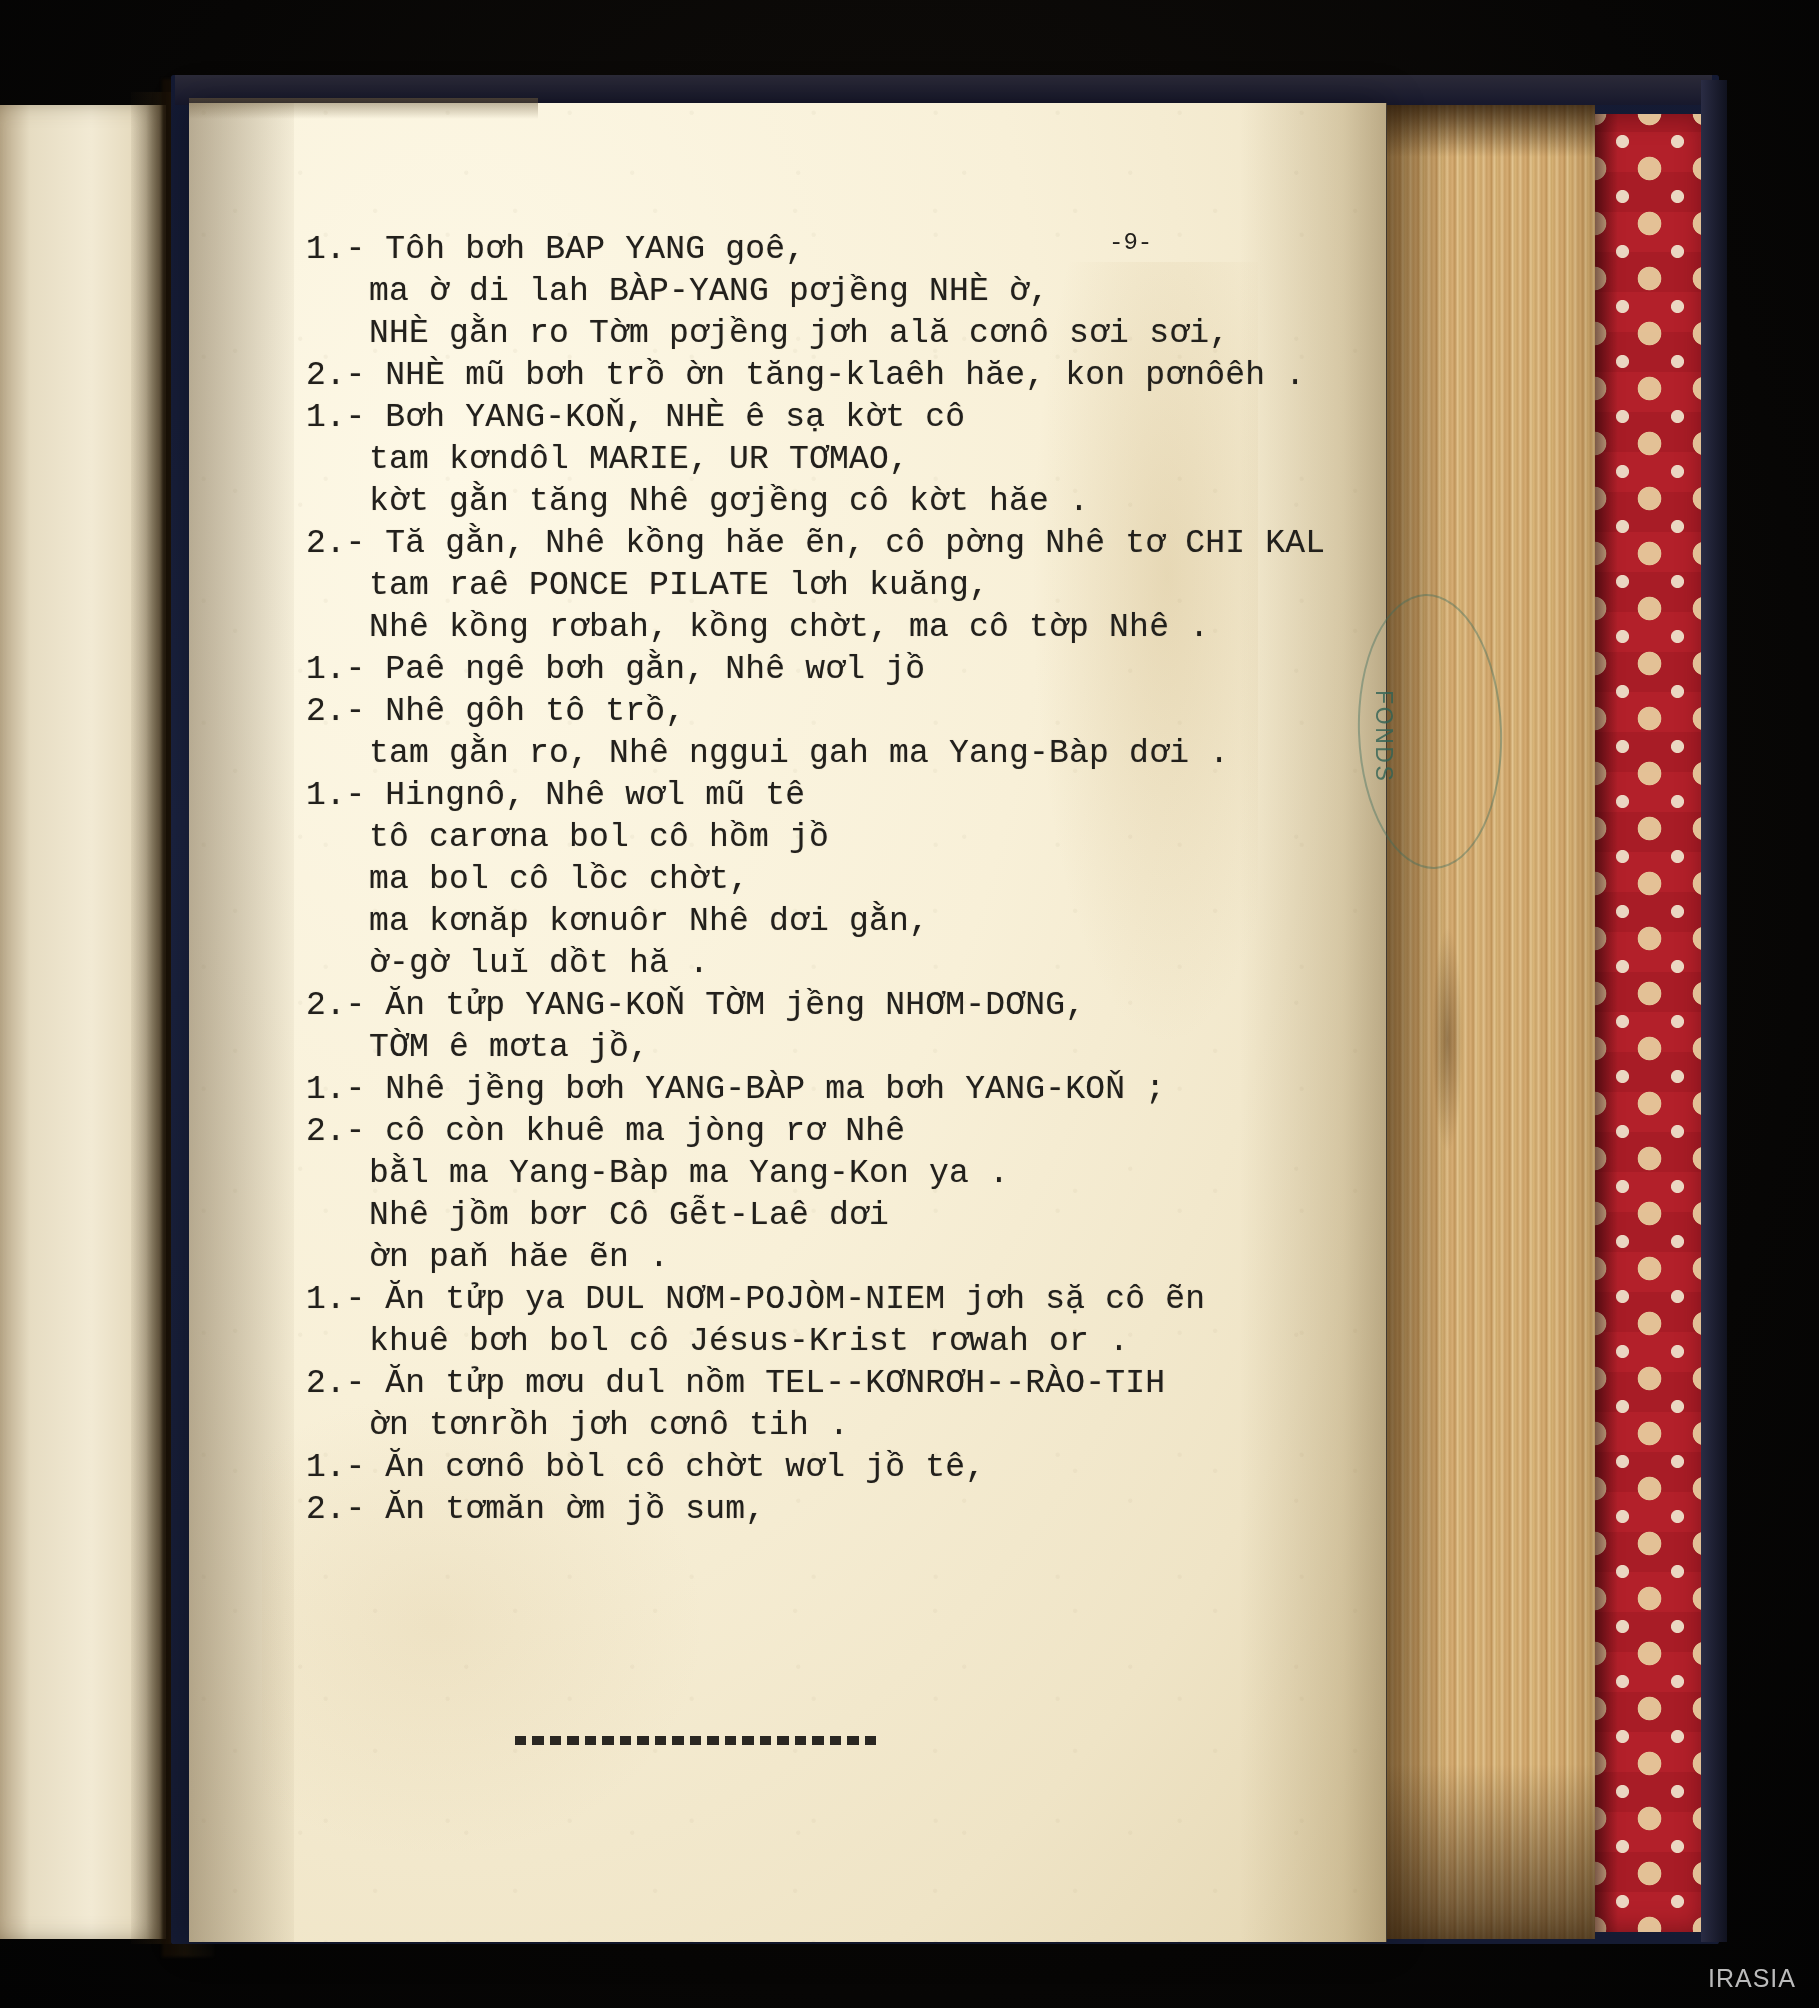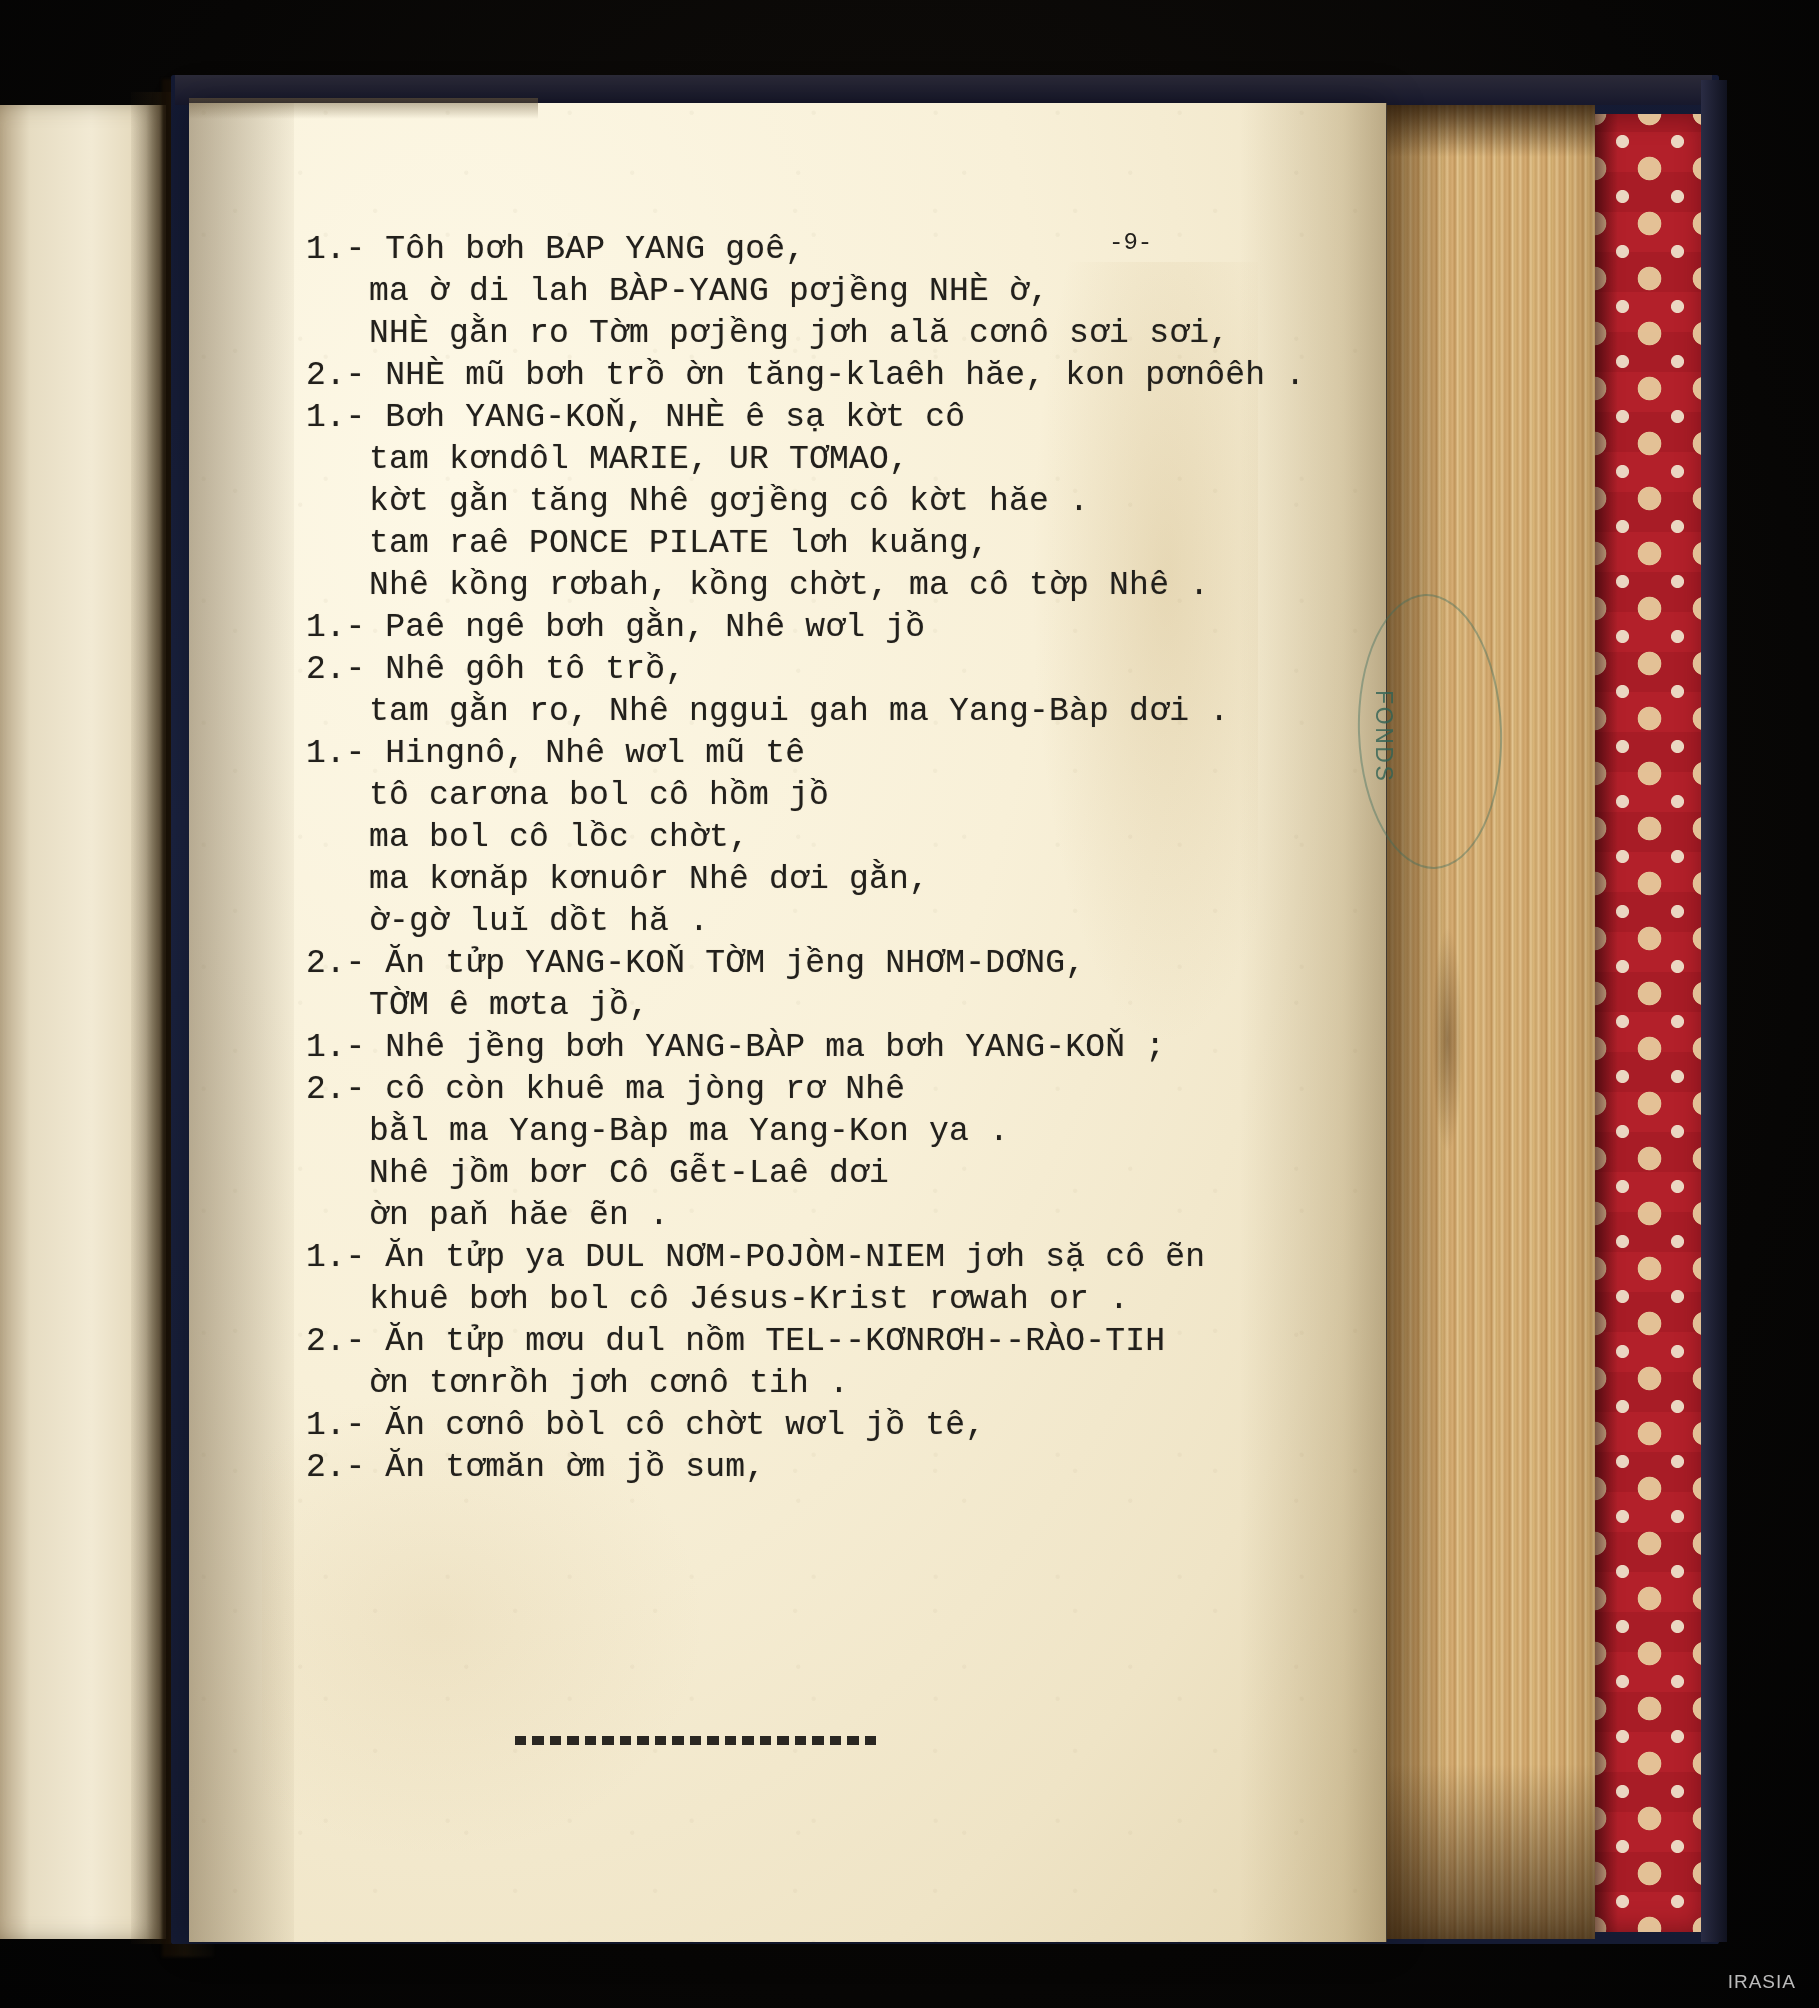--- a/index.html
+++ b/index.html
@@ -261,21 +261,21 @@
     font-family: "Liberation Sans", sans-serif;
   }
 
   
   .watermark {
     position: absolute;
     right: 23px;
     bottom: 15.7px;
     color: #cfcfcf;
     font-family: "Liberation Sans", sans-serif;
-    font-size: 19px;
+    font-size: 25px;
     letter-spacing: 1px;
     opacity: .9;
   }
 
   
   .grain {
     position: absolute;
     left: 189px; top: 103px; width: 1197px; height: 1839px;
     background-image:
       radial-gradient(circle at 12% 8%, rgba(120,100,60,0.05) 0 1.7px, rgba(0,0,0,0) 2.6px),
@@ -323,20 +323,21 @@
   <div class="pageno">-9-</div>
 
   <div class="typed" id="typed-body">
       <div class="line"><span class="num">1.- </span><span>Tôh bơh BAP YANG goê,</span></div>
       <div class="line indent"><span>ma ờ di lah BÀP-YANG pơjềng NHÈ ờ,</span></div>
       <div class="line indent"><span>NHÈ gằn ro Tờm pơjềng jơh ală cơnô sơi sơi,</span></div>
       <div class="line"><span class="num">2.- </span><span>NHÈ mũ bơh trồ ờn tăng-klaêh hăe, kon pơnôêh .</span></div>
       <div class="line"><span class="num">1.- </span><span>Bơh YANG-KOŇ, NHÈ ê sạ kờt cô</span></div>
       <div class="line indent"><span>tam kơndôl MARIE, UR TƠMAO,</span></div>
       <div class="line indent"><span>kờt gằn tăng Nhê gơjềng cô kờt hăe .</span></div>
+      <div class="line"><span class="num">2.- </span><span>Tă gằn, Nhê kồng hăe ẽn, cô pờng Nhê tơ CHI KAL</span></div>
       <div class="line indent"><span>tam raê PONCE PILATE lơh kuăng,</span></div>
       <div class="line indent"><span>Nhê kồng rơbah, kồng chờt, ma cô tờp Nhê .</span></div>
       <div class="line"><span class="num">1.- </span><span>Paê ngê bơh gằn, Nhê wơl jồ</span></div>
       <div class="line"><span class="num">2.- </span><span>Nhê gôh tô trồ,</span></div>
       <div class="line indent"><span>tam gằn ro, Nhê nggui gah ma Yang-Bàp dơi .</span></div>
       <div class="line"><span class="num">1.- </span><span>Hingnô, Nhê wơl mũ tê</span></div>
       <div class="line indent"><span>tô carơna bol cô hồm jồ</span></div>
       <div class="line indent"><span>ma bol cô lồc chờt,</span></div>
       <div class="line indent"><span>ma kơnăp kơnuôr Nhê dơi gằn,</span></div>
       <div class="line indent"><span>ờ-gờ luĭ dồt hă .</span></div>

